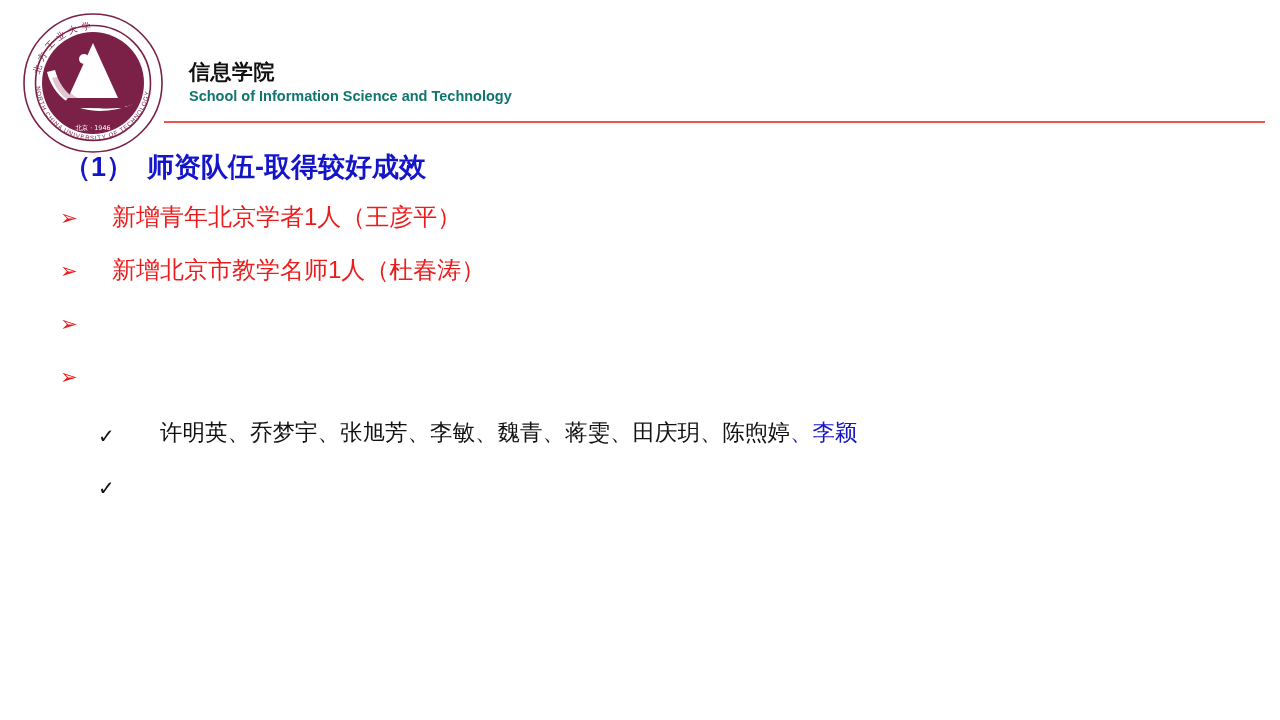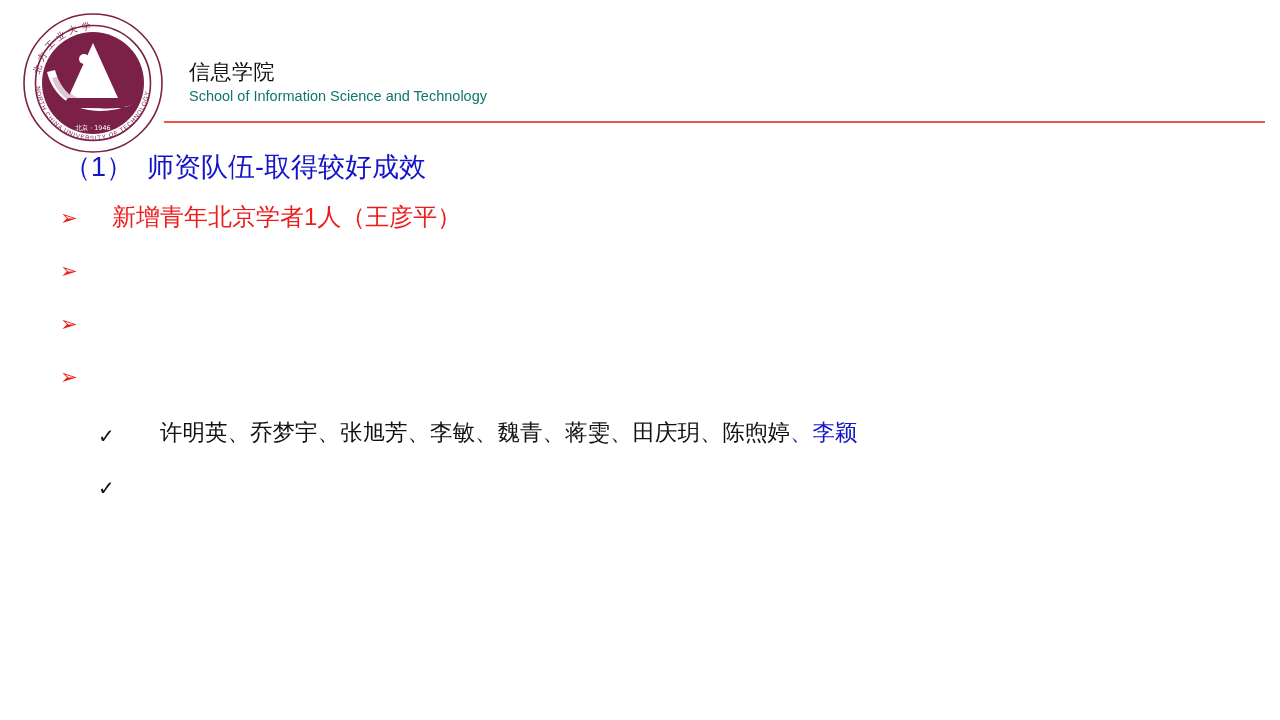--- a/index.html
+++ b/index.html
@@ -34,20 +34,21 @@
     top: 12px;
     width: 142px;
     height: 142px;
   }
   .logo svg { display: block; }
 
   .header-titles {
     position: absolute;
     left: 189px;
     top: 60px;
+    font-weight: bold;
   }
   .header-title-cn {
     font-size: 21px;
     color: #111111;
     line-height: 24px;
     letter-spacing: 0.5px;
     white-space: nowrap;
   }
   .header-title-en {
     font-size: 14.5px;
@@ -64,21 +65,21 @@
     height: 2px;
     background: #e8564f;
   }
 
   
   .slide-title {
     position: absolute;
     left: 64px;
     top: 149px;
     font-size: 27px;
-    font-weight: normal;
+    font-weight: bold;
     color: #1414c8;
     white-space: nowrap;
     letter-spacing: 0px;
   }
   .slide-title .num { margin-right: 14px; }
 
   
   .bullets {
     position: absolute;
     left: 0;
@@ -191,20 +192,21 @@
 
   <div class="bullets">
 
     <div class="bullet-row">
       <span class="bullet-marker">➢</span>
       <span class="bullet-text">新增青年北京学者1人（王彦平）</span>
     </div>
 
     <div class="bullet-row">
       <span class="bullet-marker">➢</span>
+      <span class="bullet-text">新增北京市教学名师1人（杜春涛）</span>
     </div>
 
     <div class="bullet-row">
       <span class="bullet-marker">➢</span>
     </div>
 
     <div class="bullet-row">
       <span class="bullet-marker">➢</span>
     </div>
   </div>

